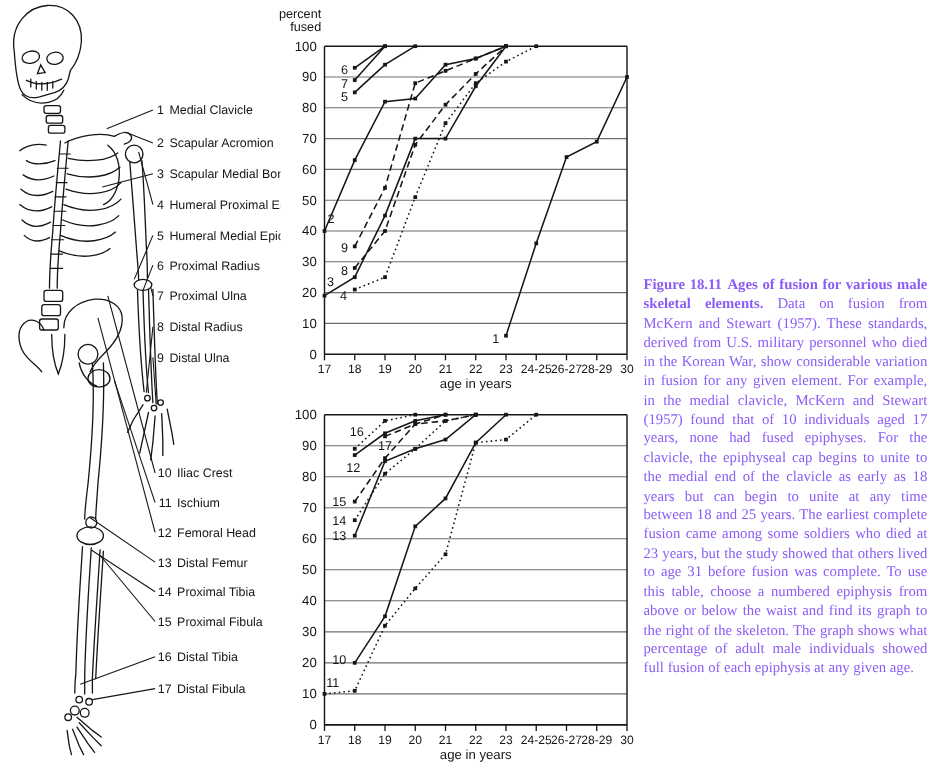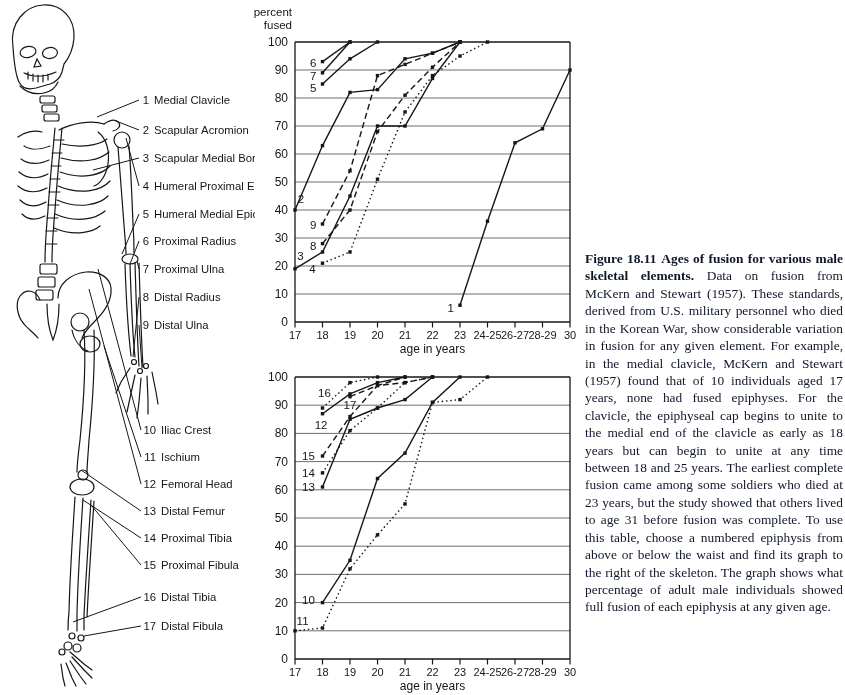--- a/index.html
+++ b/index.html
@@ -11,21 +11,21 @@
   #bottom-chart{left:250px;top:358px;}
   text{fill:#161616;}
   .tick{font:12px "Liberation Sans",sans-serif;}
   .xtick{font:11px "Liberation Sans",sans-serif;}
   .slabel{font:11.5px "Liberation Sans",sans-serif;}
   .axl{font:12px "Liberation Sans",sans-serif;}
   .ytitle{font:11.5px "Liberation Sans",sans-serif;}
   .sklabel{font:11.3px "Liberation Sans",sans-serif;}
   .caption{position:absolute;left:585px;top:250px;width:258px;
            font-family:"Liberation Serif",serif;font-size:13.4px;line-height:1.3;
-           text-align:justify;color:#0f172a;}
+           text-align:justify;color:#8b5cf6;}
   .caption .b{font-weight:bold;}
   .caption .capnum{padding-right:5px;}
 </style>
 </head>
 <body>
 
 <div id="figure">
 
   <svg id="skeleton-svg" width="255" height="695" viewBox="0 0 255 695">
     <g stroke="#161616" fill="none" stroke-width="1.2" stroke-linecap="round">

